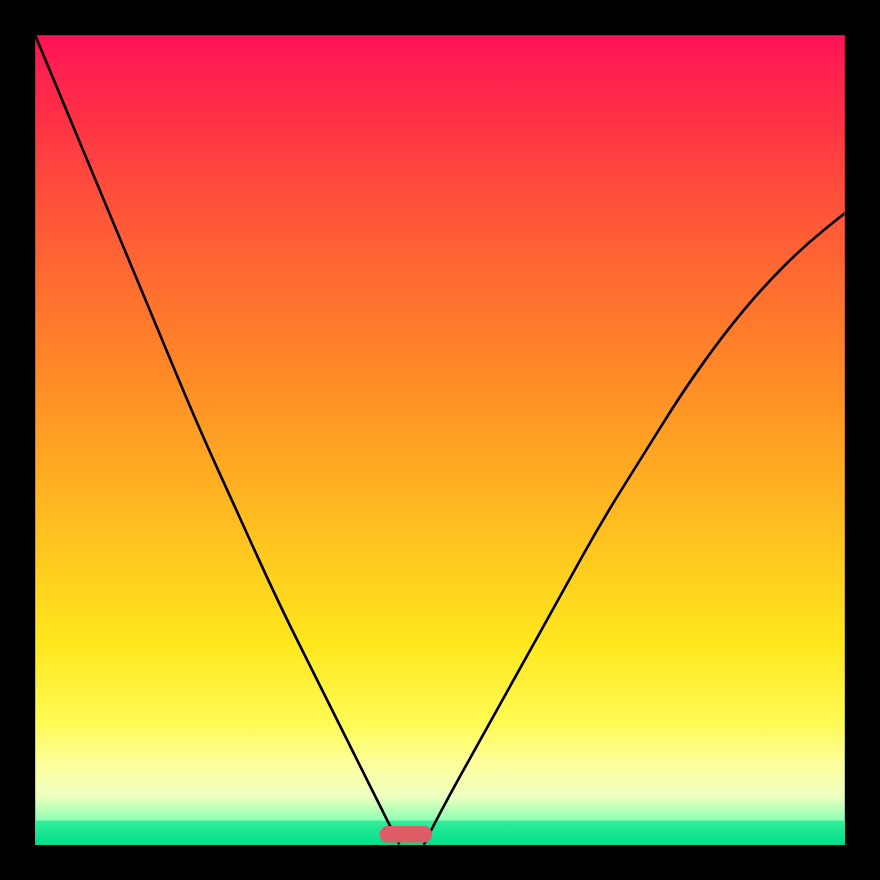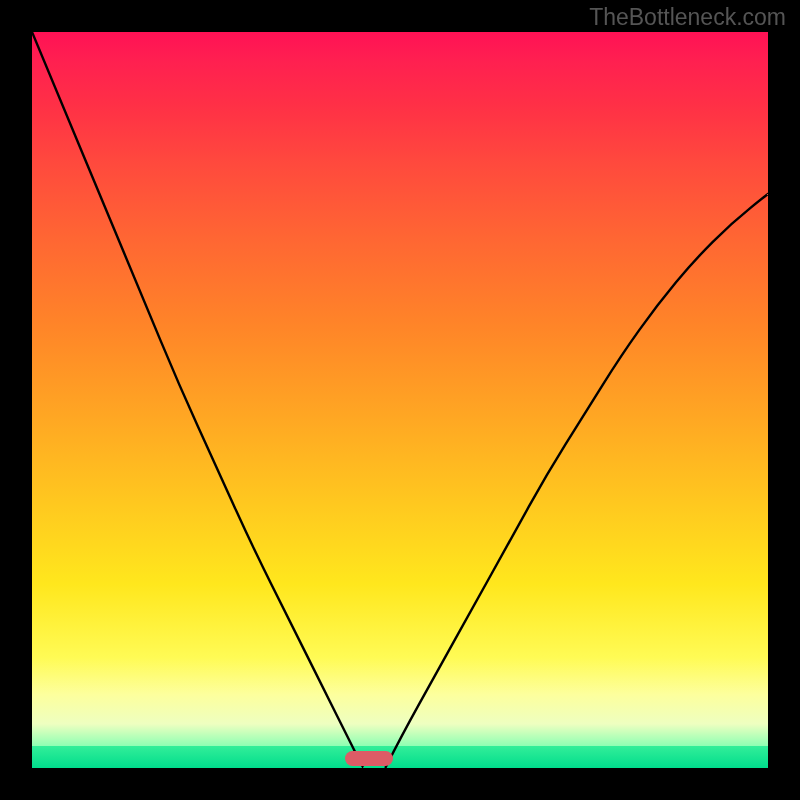--- a/index.html
+++ b/index.html
@@ -30,21 +30,20 @@
   background: linear-gradient(to bottom, #33ee99 0%, #00dd8c 100%);
 }
 .marker { position: absolute; bottom: 2px; background: #dd5c66; border-radius: 8px; height: 15px; }
 svg.curve { position: absolute; top: 0; left: 0; width: 100%; height: 100%; }
 .curve path { fill: none; stroke: #000000; stroke-width: 2.4; }
 </style>
 </head>
 <body>
 
 <div class="container">
-  <div class="watermark">TheBottleneck.com</div>
 
   <div class="plot-area">
     <div class="gradient-fill"></div>
     <div class="green-strip"></div>
 
     <svg class="curve" viewBox="0 0 736 736" preserveAspectRatio="none">
       <path d="M0.0 0.0 Q36.8 88.3 55.2 132.5 Q73.6 176.6 92.0 220.8 Q110.4 265.0 128.8 309.1 Q147.2 353.3 165.6 393.8 Q184.0 434.2 202.4 474.7 Q220.8 515.2 239.2 552.0 Q257.6 588.8 276.0 625.6 Q294.4 662.4 305.4 684.5 Q316.5 706.6 323.8 721.3 T331.2 736.0"></path>
       <path d="M353.3 736.0 Q368.0 706.6 386.4 673.4 Q404.8 640.3 423.2 607.2 Q441.6 574.1 460.0 541.0 Q478.4 507.8 496.8 474.7 Q515.2 441.6 533.6 412.2 Q552.0 382.7 570.4 353.3 Q588.8 323.8 607.2 298.1 Q625.6 272.3 644.0 250.2 Q662.4 228.2 680.8 209.8 Q699.2 191.4 717.6 176.6 T736.0 161.9"></path>
     </svg>
 

